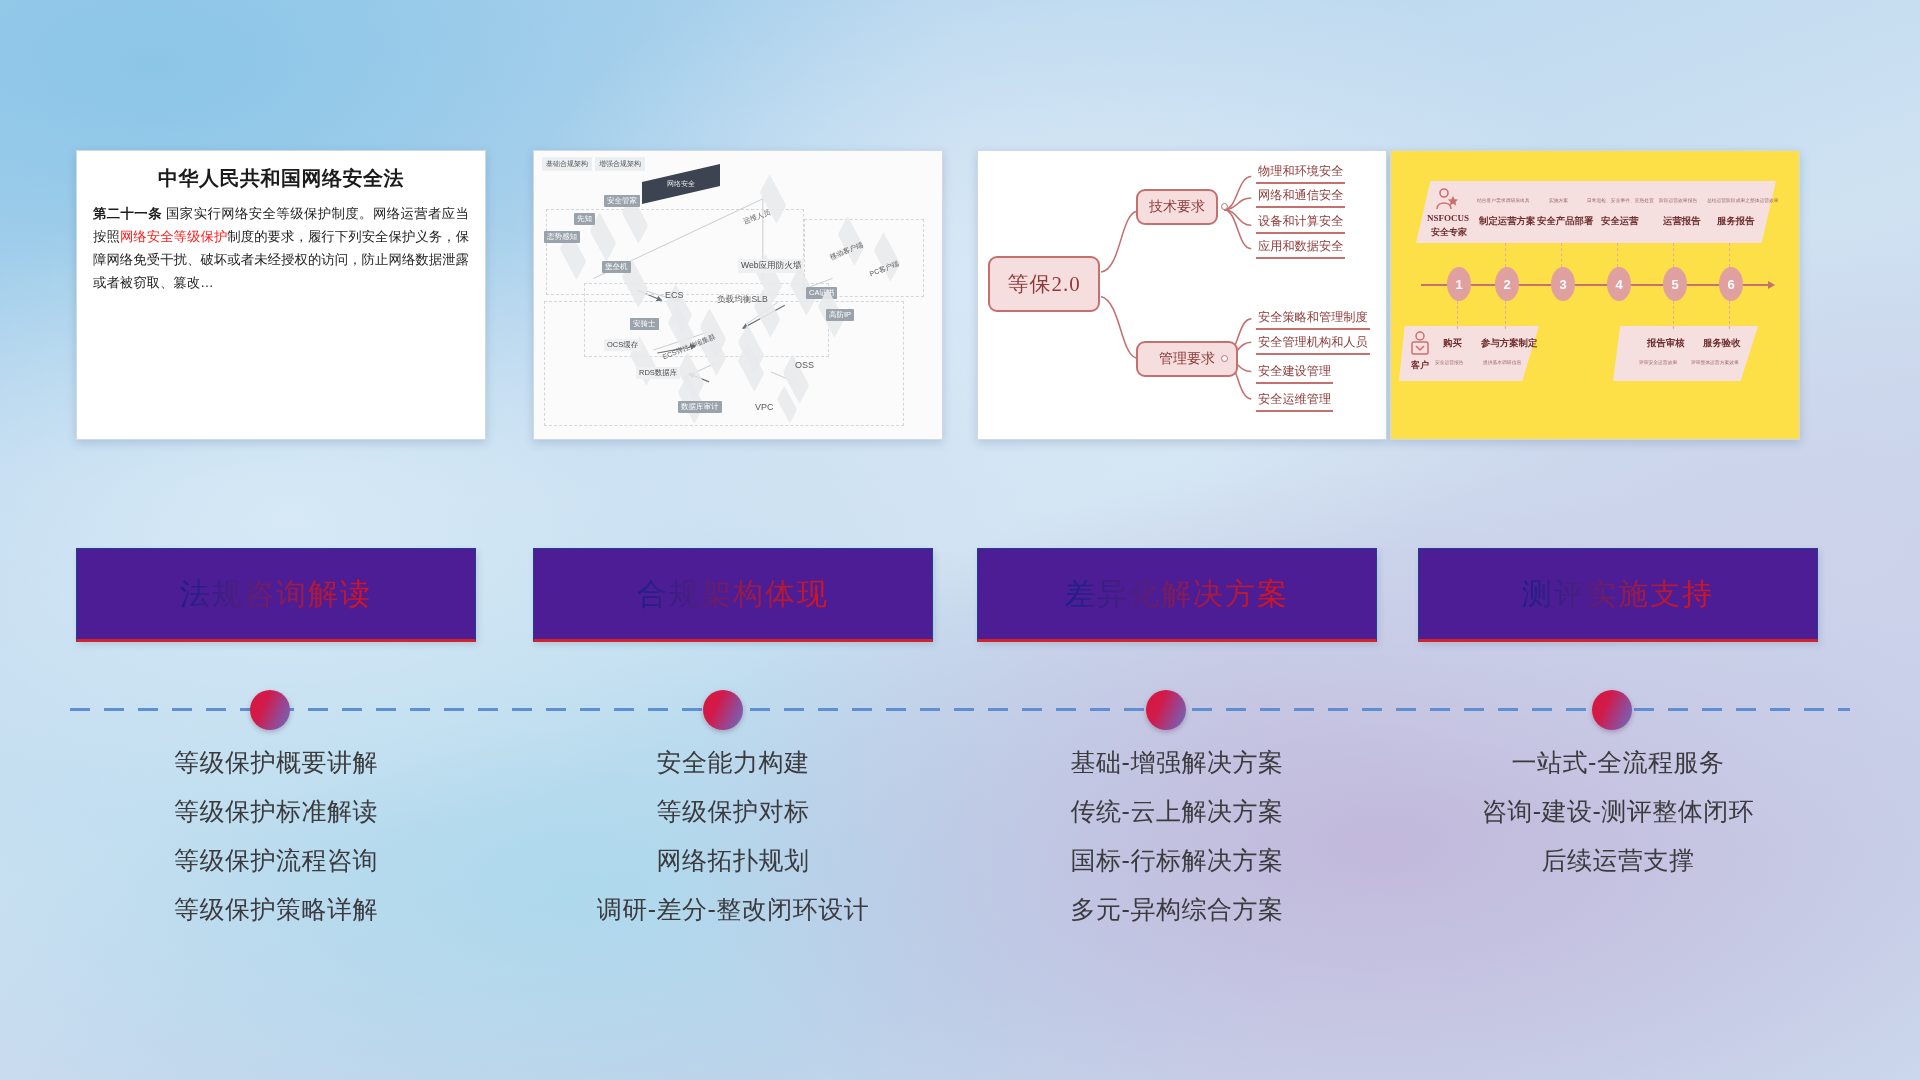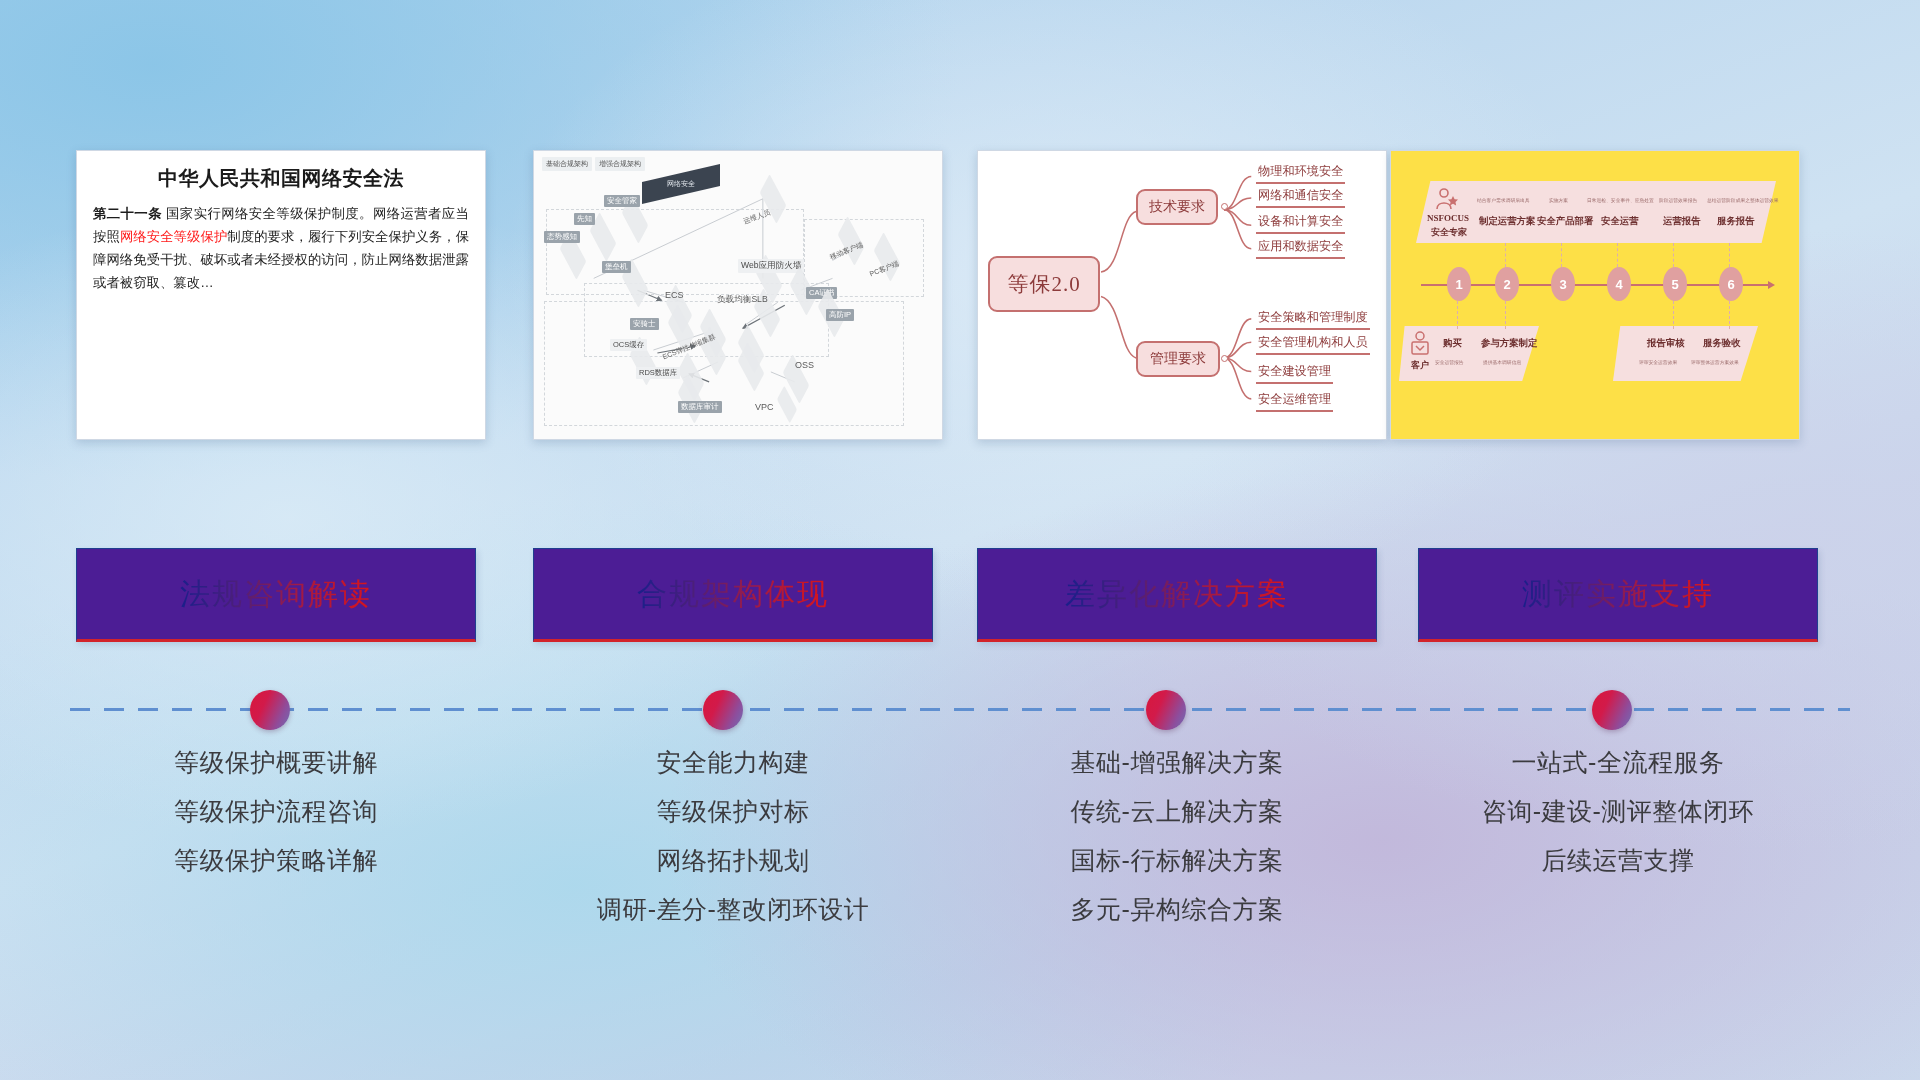--- a/index.html
+++ b/index.html
@@ -71,21 +71,21 @@
 
   
   .mind { position:relative; width:100%; height:100%; background:#fff; padding:4px; }
   .mind .mbox {
     position:absolute; background:#f7dede; border:2px solid #c4706f; border-radius:9px;
     color:#8d3b3b; display:flex; align-items:center; justify-content:center;
     font-family:"Liberation Serif","DejaVu Serif",serif; white-space:nowrap;
   }
   .mind .root { left:10px; top:105px; width:112px; height:56px; font-size:21px; letter-spacing:1px; }
   .mind .l1a  { left:158px; top:38px;  width:82px; height:36px; font-size:14px; }
-  .mind .l1b  { left:158px; top:190px; width:84px; height:36px; font-size:14px; }
+  .mind .l1b  { left:158px; top:190px; width:102px; height:36px; font-size:14px; }
   .mind .leaf {
     position:absolute; font-size:12.2px; color:#8d3b3b; white-space:nowrap;
     font-family:"Liberation Serif","DejaVu Serif",serif;
     border-bottom:2px solid #c4706f; padding:0 2px 2px 2px;
   }
   .mind .knob { position:absolute; width:7px; height:7px; border:1.4px solid #c4706f;
       border-radius:50%; background:#fff; }
 
   
   .nsf { position:relative; width:100%; height:100%; background:#fde047; }
@@ -254,21 +254,21 @@
         <div class="lab plain" style="left:128px;top:138px;font-size:9px;">ECS</div>
 
         <div class="node" style="left:130px; top:168px;">
             <div class="plate"></div>
           </div>
         <div class="lab dark" style="left:96px; top:167px;">安骑士</div>
 
         <div class="node" style="left:92px;  top:200px;">
             <div class="plate"></div>
           </div>
-        <div class="lab" style="left:76px;  top:188px;">OCS缓存</div>
+        <div class="lab" style="left:70px;  top:188px;">OCS缓存</div>
 
         <div class="node" style="left:140px; top:216px;">
             <div class="plate"></div>
           </div>
         <div class="lab" style="left:102px; top:216px;">RDS数据库</div>
 
         <div class="node" style="left:140px; top:238px;">
             <div class="plate"></div>
           </div>
         <div class="lab dark" style="left:144px;top:250px;">数据库审计</div>
@@ -452,20 +452,21 @@
     <div class="tl-line"></div>
     <div class="tl-dot d1"></div>
     <div class="tl-dot d2"></div>
     <div class="tl-dot d3"></div>
     <div class="tl-dot d4"></div>
   </div>
 
   <div class="cols">
     <div class="col k1">
       <div class="item">等级保护概要讲解</div>
+      <div class="item">等级保护标准解读</div>
       <div class="item">等级保护流程咨询</div>
       <div class="item">等级保护策略详解</div>
     </div>
     <div class="col k2">
       <div class="item">安全能力构建</div>
       <div class="item">等级保护对标</div>
       <div class="item">网络拓扑规划</div>
       <div class="item">调研-差分-整改闭环设计</div>
     </div>
     <div class="col k3">

